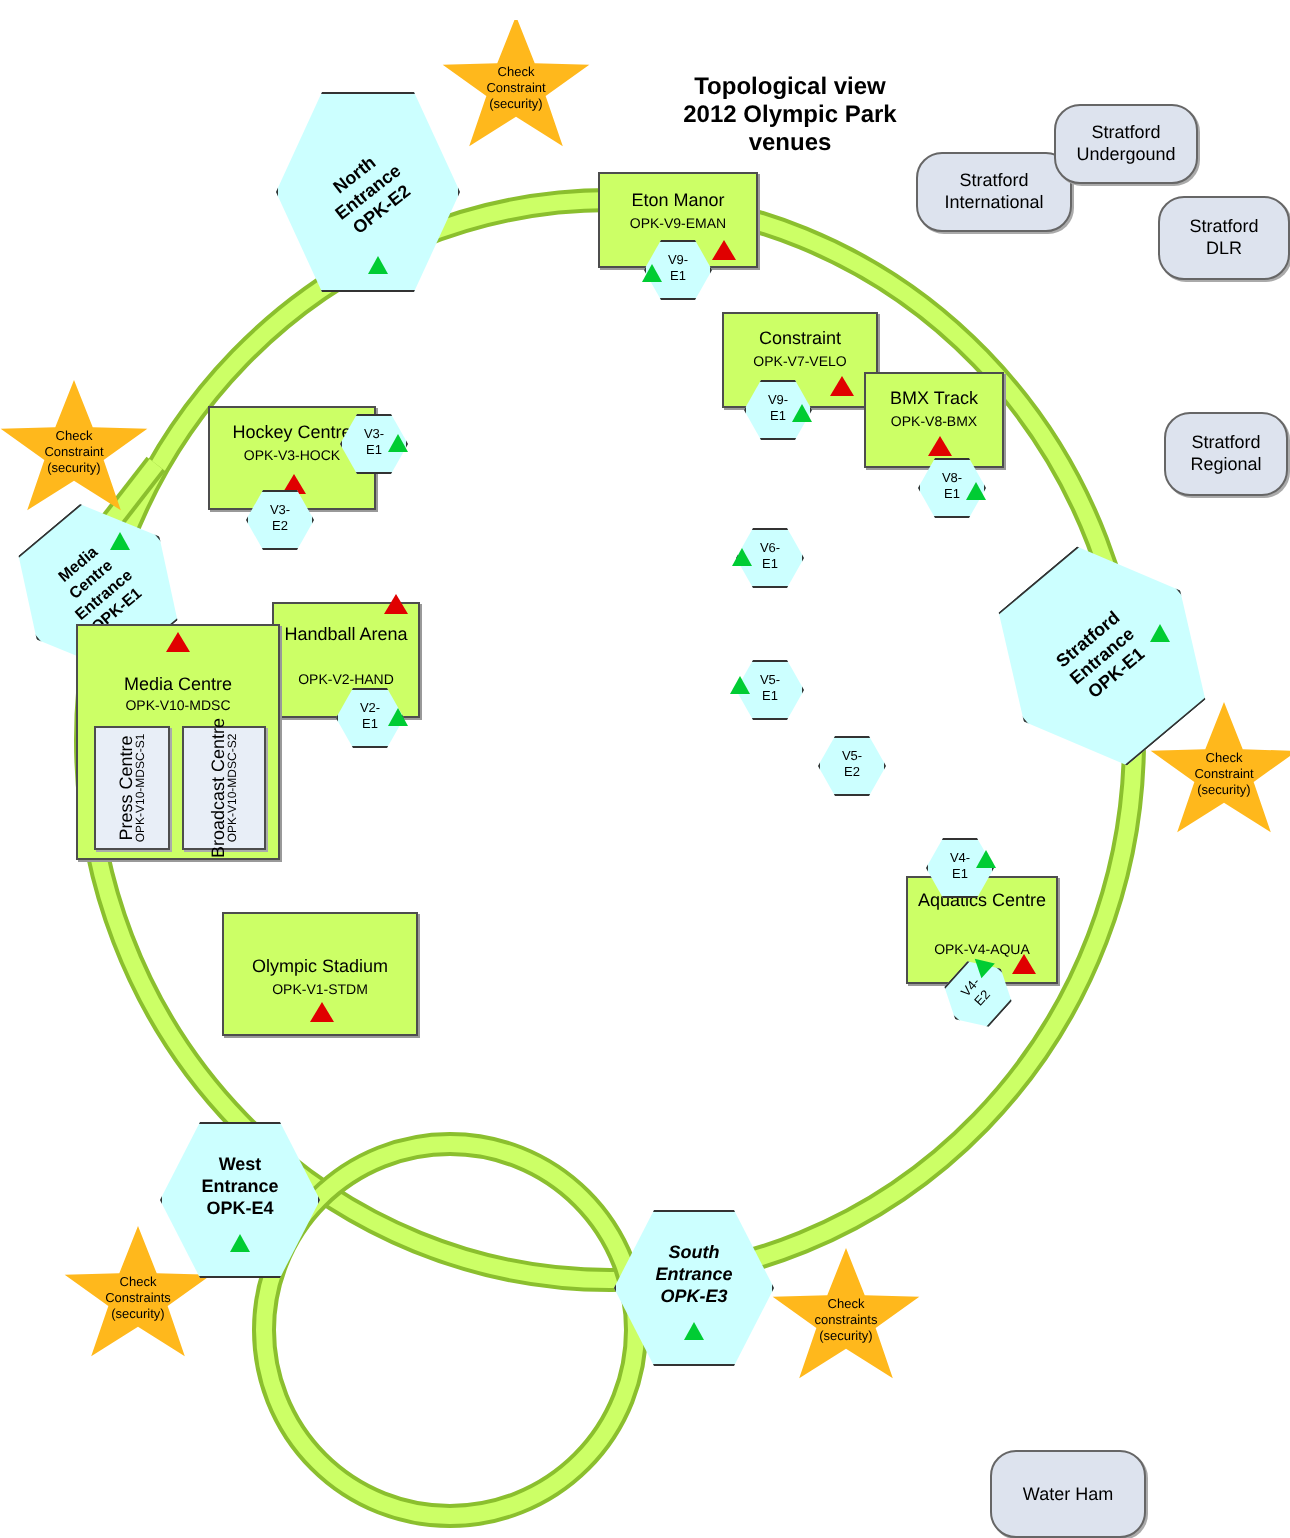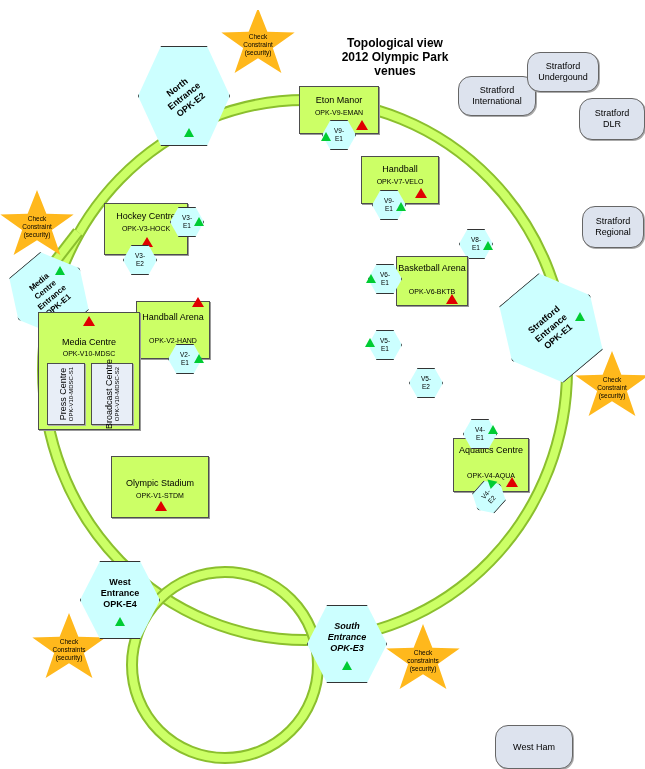--- a/index.html
+++ b/index.html
@@ -171,21 +171,21 @@
 venues</div>
 
   <div class="station" style="left:458px; top:66px; width:78px; height:40px;">Stratford
 International</div>
   <div class="station" style="left:527px; top:42px; width:72px; height:40px;">Stratford
 Undergound</div>
   <div class="station" style="left:579px; top:88px; width:66px; height:42px;">Stratford
 DLR</div>
   <div class="station" style="left:582px; top:196px; width:62px; height:42px;">Stratford
 Regional</div>
-  <div class="station" style="left:495px; top:715px; width:78px; height:44px;">West Ham</div>
+  <div class="station" style="left:495px; top:715px; width:78px; height:44px;">Water Ham</div>
 
   <div class="star" style="left:219px; top:-2px;">
     <div class="sshape"></div>
     <div class="slab">Check
 Constraint
 (security)</div>
   </div>
   <div class="star" style="left:-2px; top:180px;">
     <div class="sshape"></div>
     <div class="slab">Check
@@ -258,44 +258,43 @@
     <div class="tri red" style="left:56px; top:33px;"></div>
   </div>
   <div class="hexport" style="left:322px; top:110px;">
     <div class="hx"></div>
     <div class="hlab">V9-
 E1</div>
     <div class="tri green" style="left:-1px; top:12px;"></div>
   </div>
 
   <div class="venue" style="left:361px; top:146px; width:78px; height:48px;">
-    <div class="vname" style="top:7px;">Handball</div>
+    <div class="vname" style="top:7px;">Constraint</div>
     <div class="vcode" style="top:20px;">OPK-V7-VELO</div>
     <div class="tri red" style="left:53px; top:31px;"></div>
   </div>
   <div class="hexport" style="left:372px; top:180px;">
     <div class="hx"></div>
     <div class="hlab">V9-
 E1</div>
     <div class="tri green" style="left:24px; top:12px;"></div>
   </div>
 
+  <div class="venue" style="left:432px; top:176px; width:70px; height:48px;">
+    <div class="vname" style="top:7px;">BMX Track</div>
+    <div class="vcode" style="top:20px;">OPK-V8-BMX</div>
+    <div class="tri red" style="left:31px; top:31px;"></div>
+  </div>
   <div class="hexport" style="left:459px; top:219px;">
     <div class="hx"></div>
     <div class="hlab">V8-
 E1</div>
     <div class="tri green" style="left:24px; top:12px;"></div>
   </div>
 
-  <div class="venue" style="left:396px; top:246px; width:72px; height:50px;">
-    <div class="vname" style="top:6px;">Basketball
-Arena</div>
-    <div class="vcode" style="top:30px;">OPK-V6-BKTB</div>
-    <div class="tri red" style="left:49px; top:37px;"></div>
-  </div>
   <div class="hexport" style="left:368px; top:254px;">
     <div class="hx"></div>
     <div class="hlab">V6-
 E1</div>
     <div class="tri green" style="left:-2px; top:10px;"></div>
   </div>
 
   <div class="hexport" style="left:368px; top:320px;">
     <div class="hx"></div>
     <div class="hlab">V5-

